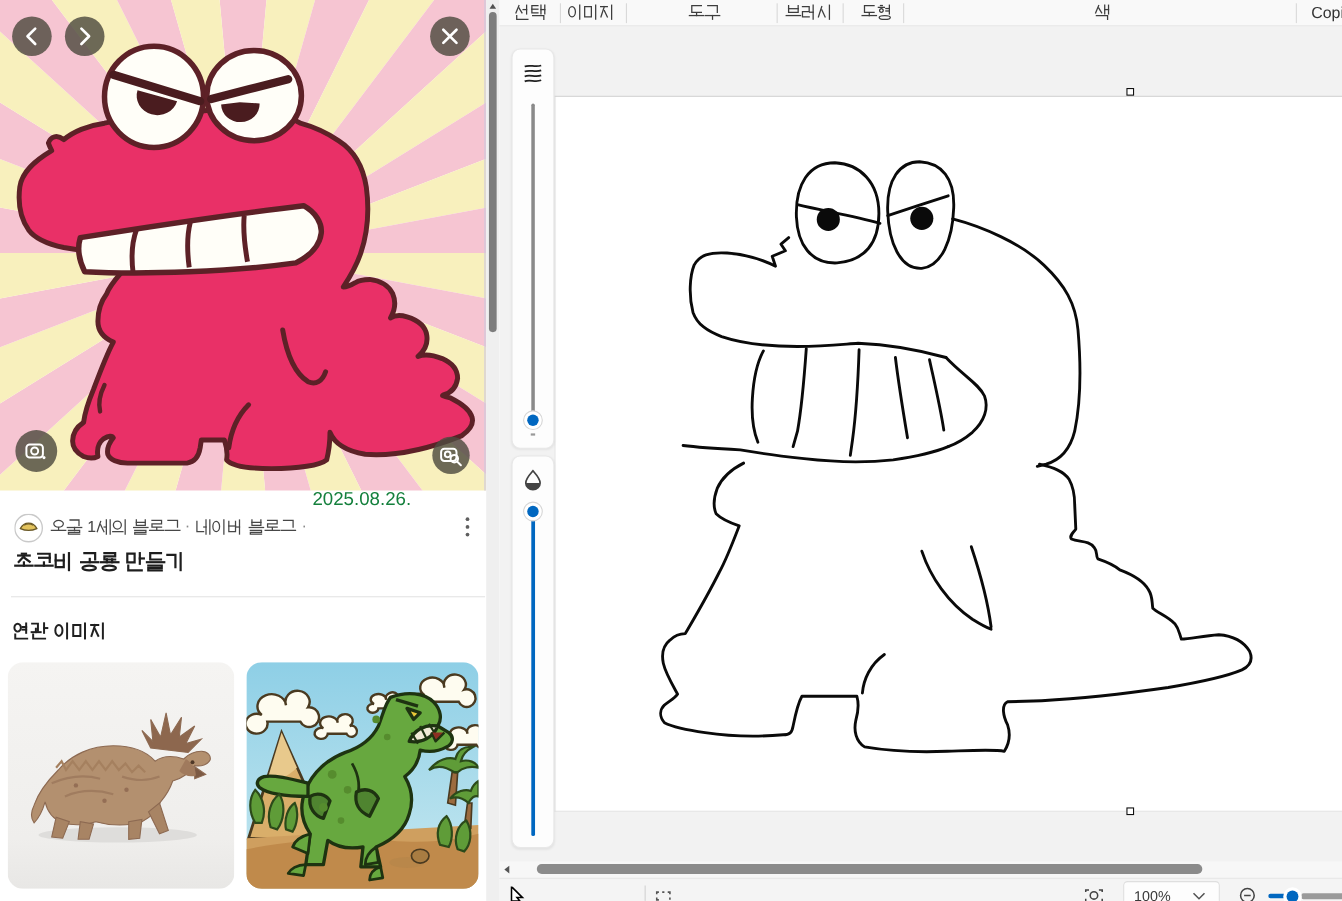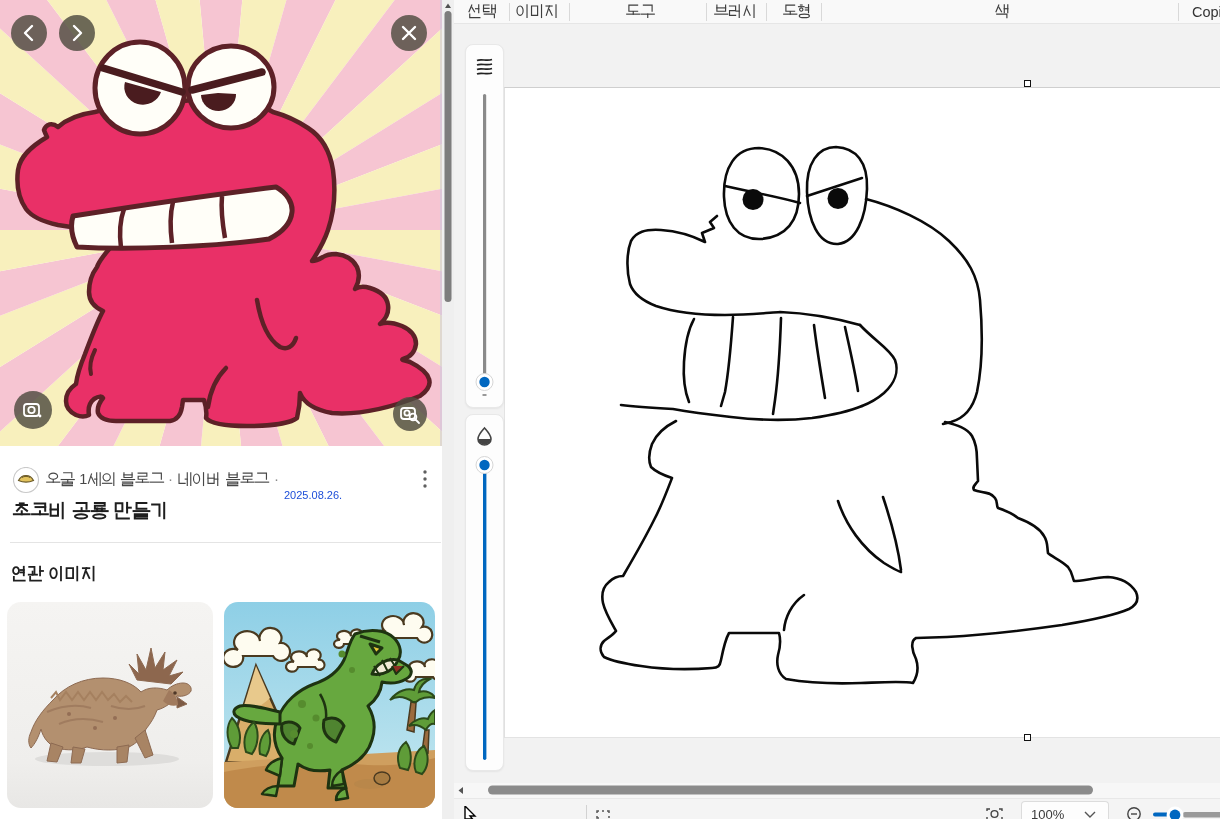--- a/index.html
+++ b/index.html
@@ -146,21 +146,21 @@
     <path transform="translate(47.85,0)" d="M3.19,2.88 L11.31,2.88" fill="none" stroke="#474747" stroke-width="1.15" stroke-linecap="square"></path>
     <path transform="translate(47.85,0)" d="M0.73,7.54 L13.77,7.54" fill="none" stroke="#474747" stroke-width="1.15" stroke-linecap="square"></path>
     <path transform="translate(47.85,0)" d="M1.74,10.15 L11.89,10.15 L11.89,11.89 L1.74,11.89 L1.74,13.63 L11.89,13.63" fill="none" stroke="#474747" stroke-width="1.15" stroke-linecap="square"></path>
     <path transform="translate(62.35,0)" d="M2.90,1.16 L11.60,1.16 L11.60,4.21 L2.90,4.21 L2.90,7.25 L11.60,7.25" fill="none" stroke="#474747" stroke-width="1.15" stroke-linecap="square"></path>
     <path transform="translate(62.35,0)" d="M0.73,10.15 L13.77,10.15" fill="none" stroke="#474747" stroke-width="1.15" stroke-linecap="square"></path>
     <path transform="translate(62.35,0)" d="M7.25,7.68 L7.25,10.15" fill="none" stroke="#474747" stroke-width="1.15" stroke-linecap="square"></path>
     <path transform="translate(76.85,0)" d="M2.90,1.16 L11.60,1.16 L11.60,7.25" fill="none" stroke="#474747" stroke-width="1.15" stroke-linecap="square"></path>
     <path transform="translate(76.85,0)" d="M0.73,10.15 L13.77,10.15" fill="none" stroke="#474747" stroke-width="1.15" stroke-linecap="square"></path>
   </svg>
 <div class="abs" style="left:274px;top:470px;color:#8a8a8a;font-size:15px">·</div>
-<div class="abs" style="left:284px;top:489px;color:#1d4ed8;font-size:11px">2025.08.26.</div>
+<div class="abs" style="left:284px;top:444px;color:#15803d;font-size:17px">2025.08.26.</div>
 <svg class="abs" style="left:419px;top:468px" width="12" height="22">
 <circle cx="6" cy="4" r="1.7" fill="#5f5f5f"></circle>
     <circle cx="6" cy="11" r="1.7" fill="#5f5f5f"></circle>
     <circle cx="6" cy="18" r="1.7" fill="#5f5f5f"></circle>
   </svg>
 <svg style="position:absolute;left:13px;top:502px;overflow:visible" width="160" height="19">
     <path transform="translate(0.00,0)" d="M6.86,1.40 L10.64,1.40" fill="none" stroke="#1e1e1e" stroke-width="2.00" stroke-linecap="square"></path>
     <path transform="translate(0.00,0)" d="M3.50,3.02 L14.00,3.02" fill="none" stroke="#1e1e1e" stroke-width="2.00" stroke-linecap="square"></path>
     <path transform="translate(0.00,0)" d="M9.28,3.02 L4.03,8.75" fill="none" stroke="#1e1e1e" stroke-width="2.00" stroke-linecap="square"></path>
     <path transform="translate(0.00,0)" d="M9.28,5.20 L14.00,8.75" fill="none" stroke="#1e1e1e" stroke-width="2.00" stroke-linecap="square"></path>

